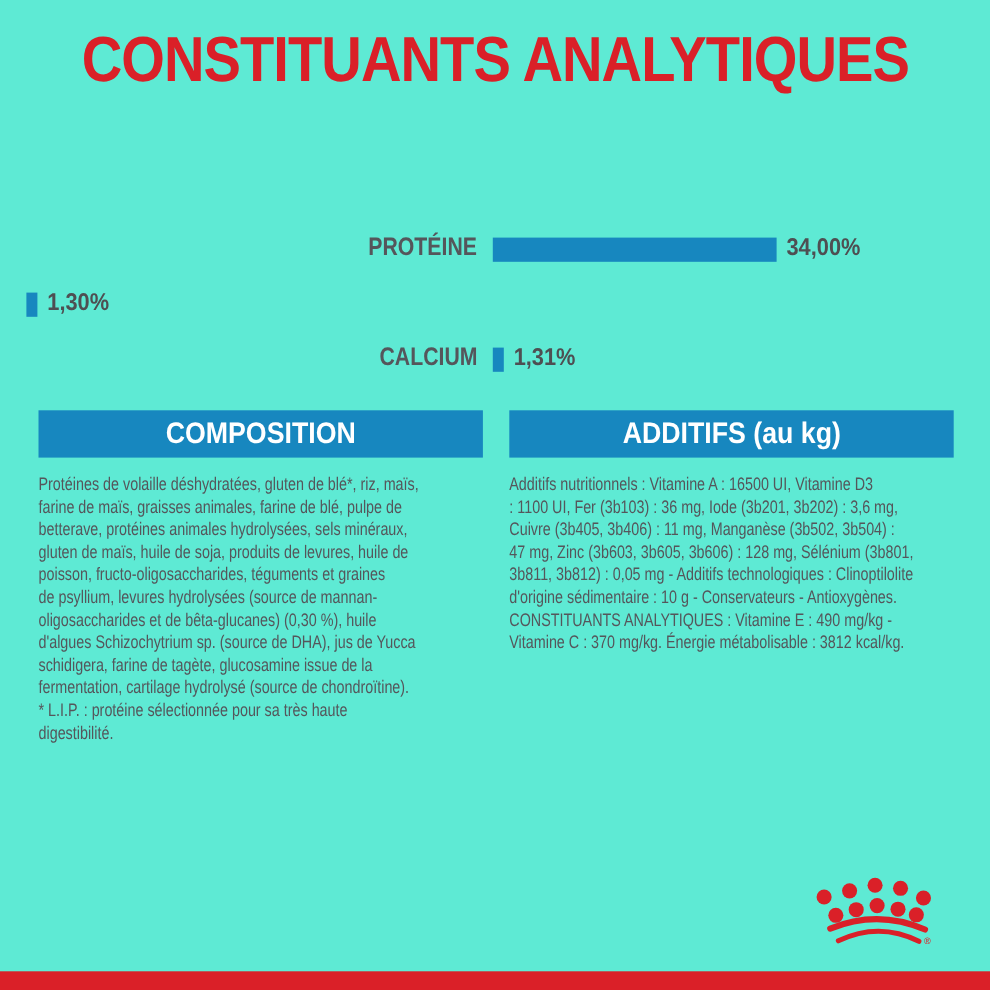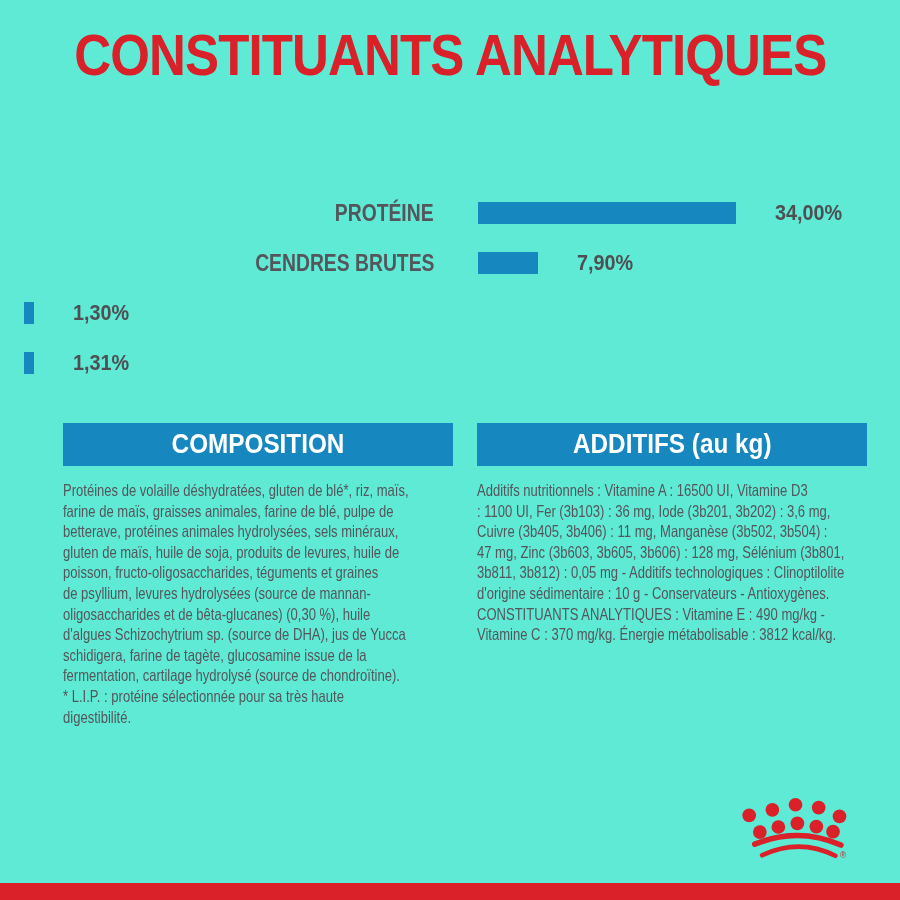--- a/index.html
+++ b/index.html
@@ -27,23 +27,22 @@
     transform-origin:50% 50%;
     white-space:nowrap;
   }
   
   .chart{
     margin-top:104px;
     padding-left:24px;
   }
   .chart-row{
     display:flex;
-    align-items:center;
+    align-items:flex-end;
     height:50px;
-    gap:30px;
   }
   .chart-label-cell{
     flex:0 0 410px;
     text-align:right;
     padding-right:14px;
   }
   .chart-label{
     display:inline-block;
     font-size:23px;
     font-weight:bold;
@@ -66,21 +65,20 @@
     white-space:nowrap;
     transform:scaleX(0.9);
     transform-origin:0 50%;
   }
   
   .columns{
     display:flex;
     margin-top:35px;
     padding:0 33px 0 35px;
     gap:24px;
-    margin-left:28px;
   }
   .col{flex:1 1 0;min-width:0;}
   .col-header{
     height:43px;
     background:#1787BF;
     display:flex;
     align-items:center;
     justify-content:center;
   }
   .col-header-text{
@@ -130,29 +128,25 @@
     <span class="title-text">CONSTITUANTS ANALYTIQUES</span>
   </div>
 
   <div class="chart">
       <div class="chart-row">
         <div class="chart-label-cell"><span class="chart-label">PROTÉINE</span></div>
         <div class="chart-bar" style="width: 258.4px; background: rgb(23, 135, 191);"></div>
         <span class="chart-value">34,00%</span>
       </div>
       <div class="chart-row">
-        <div class="chart-label-cell"><span class="chart-label">CENDRES BRUTES</span></div>
-        <div class="chart-bar" style="width: 60.04px; background: rgb(23, 135, 191);"></div>
-        <span class="chart-value">7,90%</span>
-      </div>
-      <div class="chart-row">
         <div class="chart-bar" style="width: 9.88px; background: rgb(23, 135, 191);"></div>
         <span class="chart-value">1,30%</span>
       </div>
       <div class="chart-row">
+        <div class="chart-label-cell"><span class="chart-label">CALCIUM</span></div>
         <div class="chart-bar" style="width: 9.956px; background: rgb(23, 135, 191);"></div>
         <span class="chart-value">1,31%</span>
       </div>
     </div>
 
   <div class="columns">
     <div class="col">
       <div class="col-header">
         <span class="col-header-text">COMPOSITION</span>
       </div>

